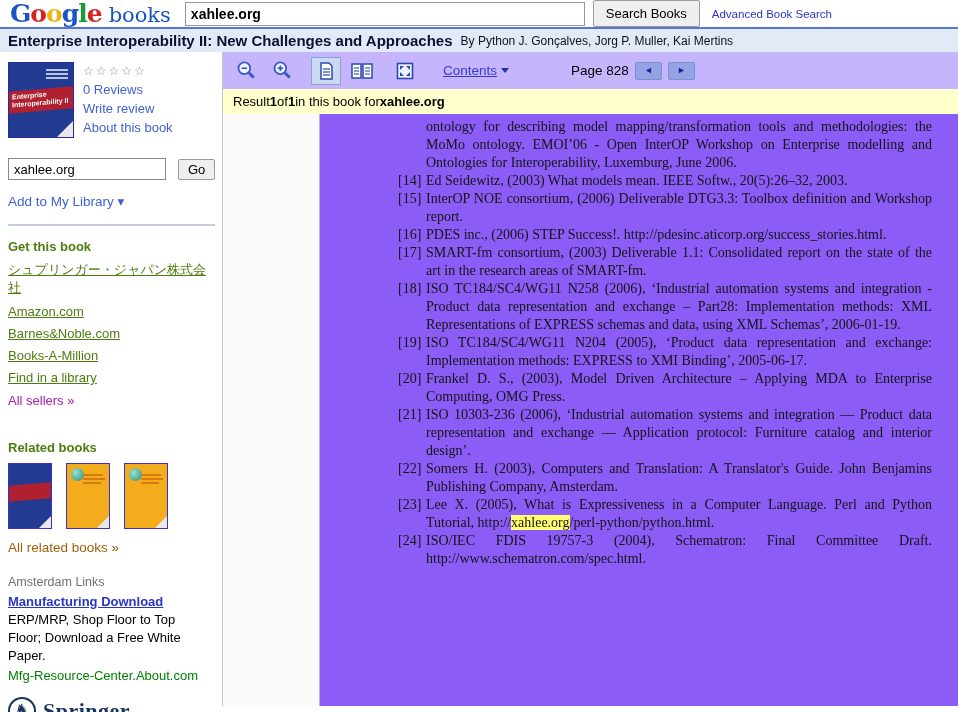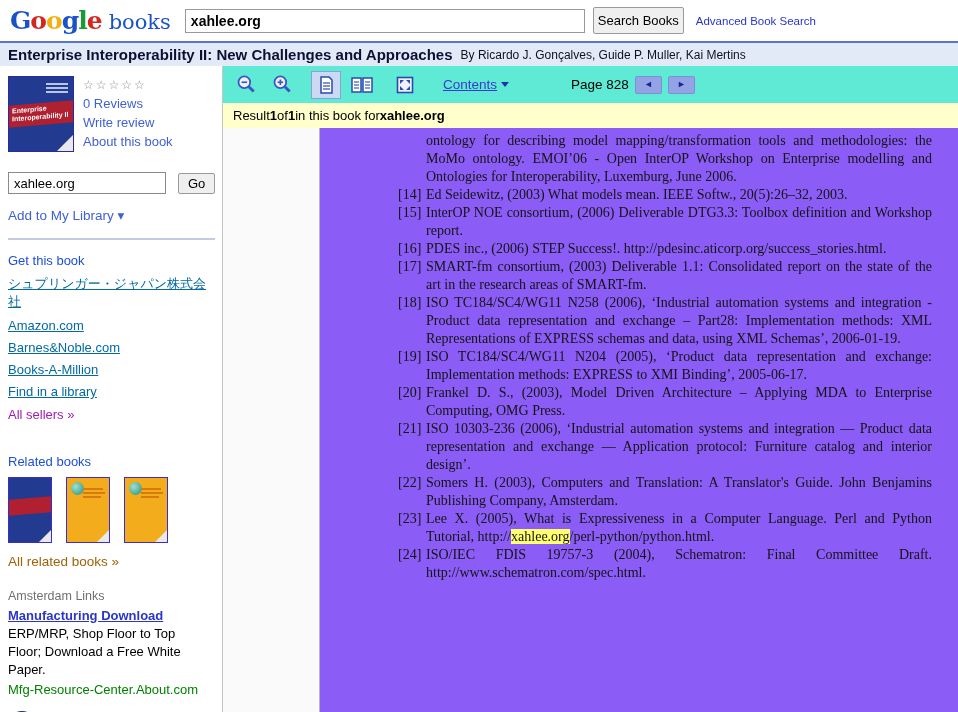--- a/index.html
+++ b/index.html
@@ -1,26 +1,26 @@
 <!DOCTYPE html>
 <html><head>
 <meta charset="utf-8">
 <style>
   * { margin:0; padding:0; box-sizing:border-box; }
   html,body { width:958px; height:712px; overflow:hidden; background:#fff;
               font-family:"Liberation Sans", sans-serif; }
 
   
-  .header { height:41px; display:flex; align-items:center; }
+  .header { height:27px; display:flex; align-items:center; }
   .logo { margin-left:10px; font-family:"DejaVu Serif", serif; font-size:25px;
           font-weight:bold; letter-spacing:-1px; white-space:nowrap; }
   .logo .books-word { color:#1a53c7; font-weight:normal; margin-left:7px; font-size:21px; letter-spacing:0; }
   .search-input { margin-left:14px; width:400px; height:24px; font-weight:bold; font-size:14px;
                   padding:1px 5px; border:1px solid #999; font-family:"Liberation Sans", sans-serif; }
-  .search-btn { margin-left:8px; height:27px; font-size:13px; padding:3px 4px;
+  .search-btn { margin-left:8px; height:27px; font-size:13px; padding:3px 12px;
                 background:#efefef; border:1px solid #9a9a9a; border-radius:2px;
                 font-family:"Liberation Sans", sans-serif; }
   .advanced { margin-left:12px; color:#2b35c8; font-size:11.5px; text-decoration:none; cursor:pointer; }
 
   
   .title-bar { height:25px; background:#e2eaf8; border-top:2px solid #5577cc;
                display:flex; align-items:center; padding-left:8px; white-space:nowrap; }
   .title { font-size:15px; font-weight:bold; color:#0d1030; }
   .byline { font-size:12px; margin-left:8px; color:#101020; }
 
@@ -45,22 +45,22 @@
   .info-link { color:#4161d3; display:block; margin-top:4px; font-size:13px; cursor:pointer; }
 
   .sb-search { margin-top:20px; display:flex; gap:12px; align-items:center; }
   .sb-input { width:158px; height:22px; border:1px solid #8a8a8a; font-size:13px; padding:1px 5px;
               font-family:"Liberation Sans", sans-serif; }
   .go-btn { font-size:13px; padding:2px 9px; background:#efefef; border:1px solid #9a9a9a;
             border-radius:2px; font-family:"Liberation Sans", sans-serif; }
   .add-lib { margin-top:13px; color:#4161d3; font-size:13.5px; cursor:pointer; }
   .divider { margin-top:15px; width:207px; border-top:2px solid #c3cce4; }
 
-  .section-heading { font-weight:normal; font-size:13px; margin-top:13px; color:#1d4ed8; }
-  .u-link { display:block; color:#0369a1; text-decoration:underline; font-size:13px;
+  .section-heading { font-weight:bold; font-size:13px; margin-top:13px; color:#4d7c0f; }
+  .u-link { display:block; color:#4d7c0f; text-decoration:underline; font-size:13px;
             margin-top:7px; cursor:pointer; }
   .all-sellers { color:#a21caf; font-size:13px; margin-top:8px; cursor:pointer; }
 
   .thumbs { display:flex; gap:14px; margin-top:8px; }
   .thumb { width:44px; height:66px; border:1px solid #3c2ccc; position:relative;
            overflow:hidden; cursor:pointer; }
   .thumb.cover-blue { background:#223a8f; }
   .thumb.cover-blue .band { position:absolute; top:20px; left:0; right:0; height:16px;
         background:#b02030; transform:skewY(-5deg); }
   .thumb.cover-yellow { background:#f2ac1c; }
@@ -82,21 +82,21 @@
   .springer-mark { width:28px; height:28px; border:2px solid #16335f; border-radius:50%;
         display:flex; align-items:center; justify-content:center; color:#16335f;
         font-size:17px; position:relative; }
   .springer-mark:after { content:""; position:absolute; left:-2px; right:8px; bottom:-4px;
         height:3px; background:#f08c00; border-radius:2px; }
   .springer-name { font-family:"Liberation Serif", serif; font-size:22px; color:#16335f;
         font-weight:bold; letter-spacing:0.5px; }
 
   
   .toolbar { height:37px; display:flex; align-items:center; padding-left:12px;
-             background:#5eead4; flex:none; }
+             background:#c4b5fd; flex:none; }
   .tool-btn { display:flex; align-items:center; justify-content:center; cursor:pointer; }
   .icon-box { width:30px; height:28px; border:1px solid transparent; }
   .icon-box.selected { background:#ccd9f2; border:1px solid #8aa2d8; }
   .sp-14 { width:14px; } .sp-18 { width:18px; } .sp-6 { width:6px; }
   .contents { color:#3a3ad0; text-decoration:underline; font-size:13.5px; margin-left:28px; cursor:pointer; }
   .caret-down { display:inline-block; margin-left:4px; width:0; height:0;
         border-left:4px solid transparent; border-right:4px solid transparent;
         border-top:5px solid #2233aa; vertical-align:middle; }
   .page-label { font-size:13.5px; color:#000; margin-left:62px; }
   .nav-btn { width:27px; height:18px; background:#94a3e3; border:1px solid #7d8fd6;
@@ -126,21 +126,21 @@
   <div class="logo">
     <span><span style="color: rgb(26, 83, 199);">G</span><span style="color: rgb(213, 37, 31);">o</span><span style="color: rgb(238, 178, 17);">o</span><span style="color: rgb(26, 83, 199);">g</span><span style="color: rgb(25, 154, 52);">l</span><span style="color: rgb(213, 37, 31);">e</span></span><span class="books-word">books</span>
   </div>
   <input class="search-input" value="xahlee.org" style="">
   <button class="search-btn">Search Books</button>
   <span class="advanced">Advanced Book Search</span>
 </div>
 
 <div class="title-bar">
   <span class="title">Enterprise Interoperability II: New Challenges and Approaches</span>
-  <span class="byline">By Ricardo J. Gonçalves, Guide P. Muller, Kai Mertins</span>
+  <span class="byline">By Python J. Gonçalves, Jorg P. Muller, Kai Mertins</span>
 </div>
 
 <div class="cols">
 
   <div class="sidebar">
     <div class="book-info">
       <div class="cover">
         <div class="a-line" style="top:6px;"></div>
         <div class="a-line" style="top:10px;"></div>
         <div class="a-line" style="top:14px;"></div>

